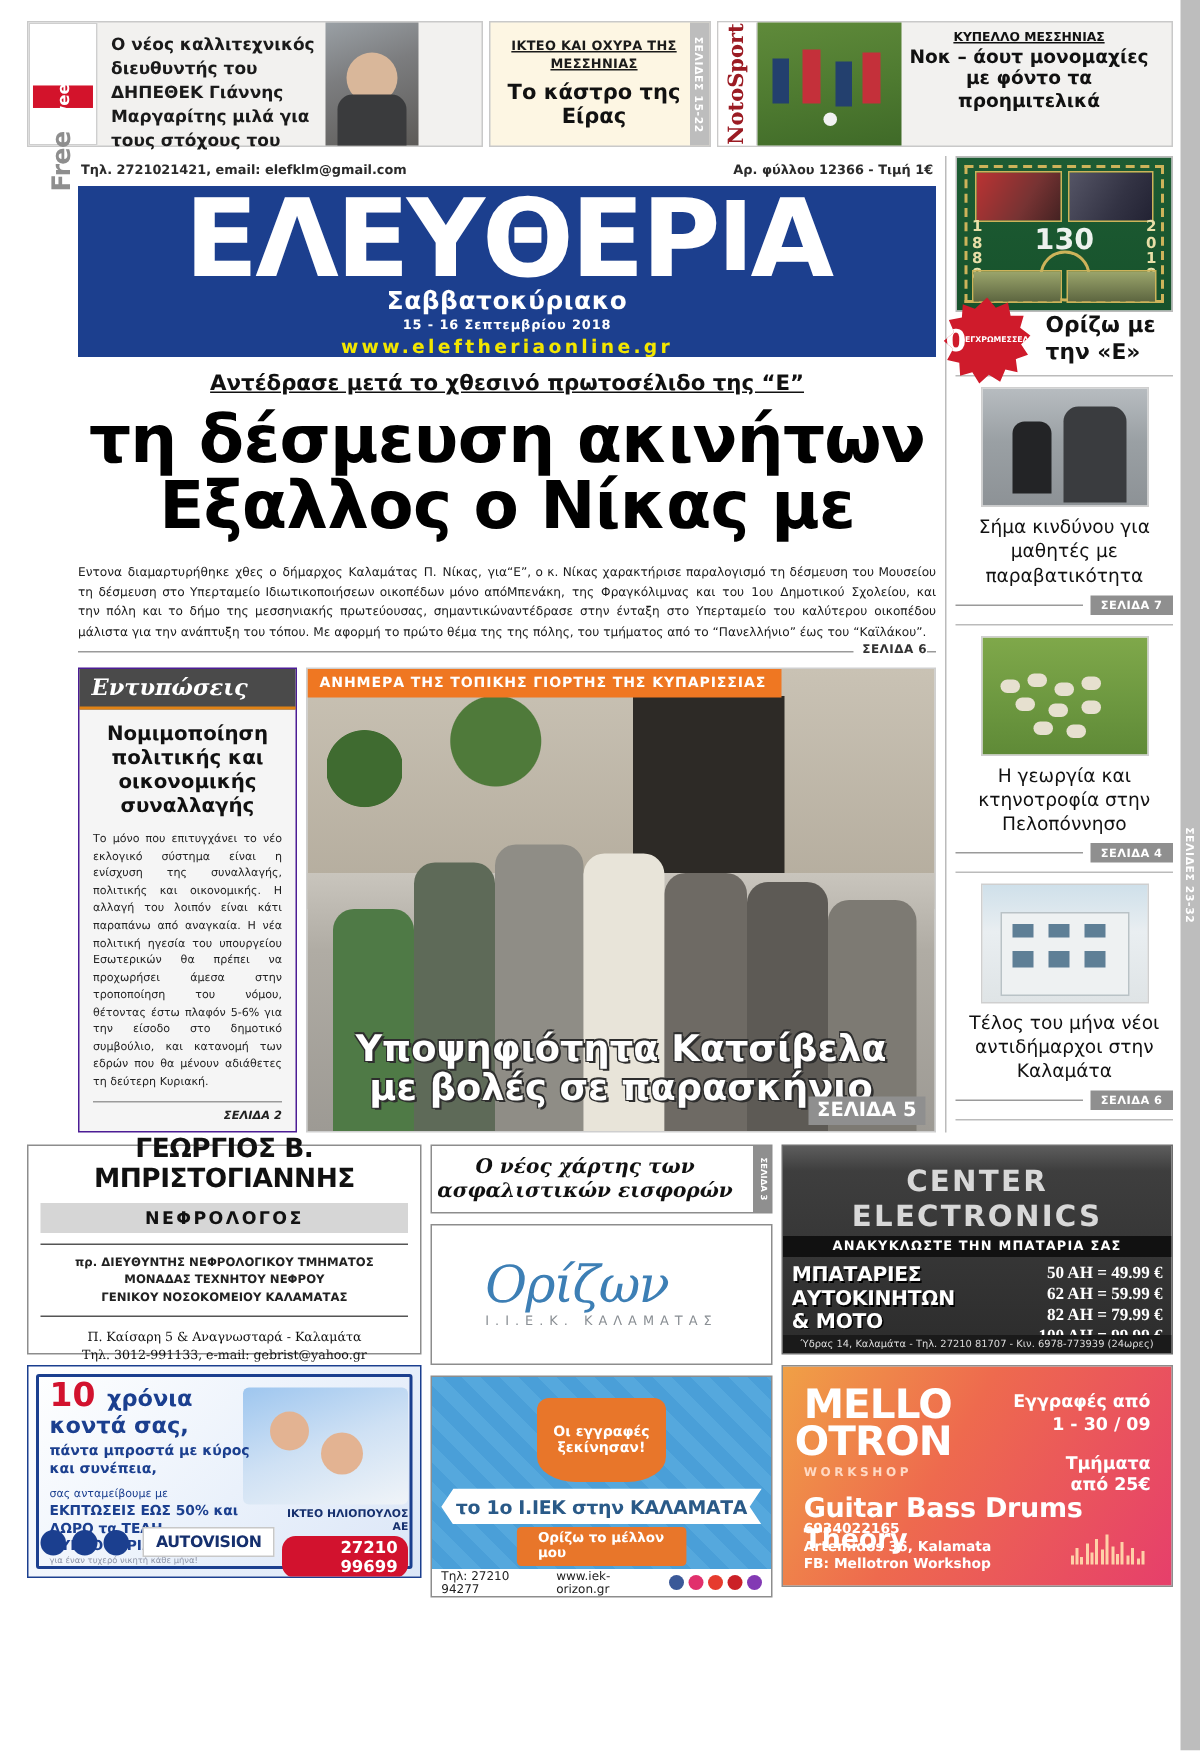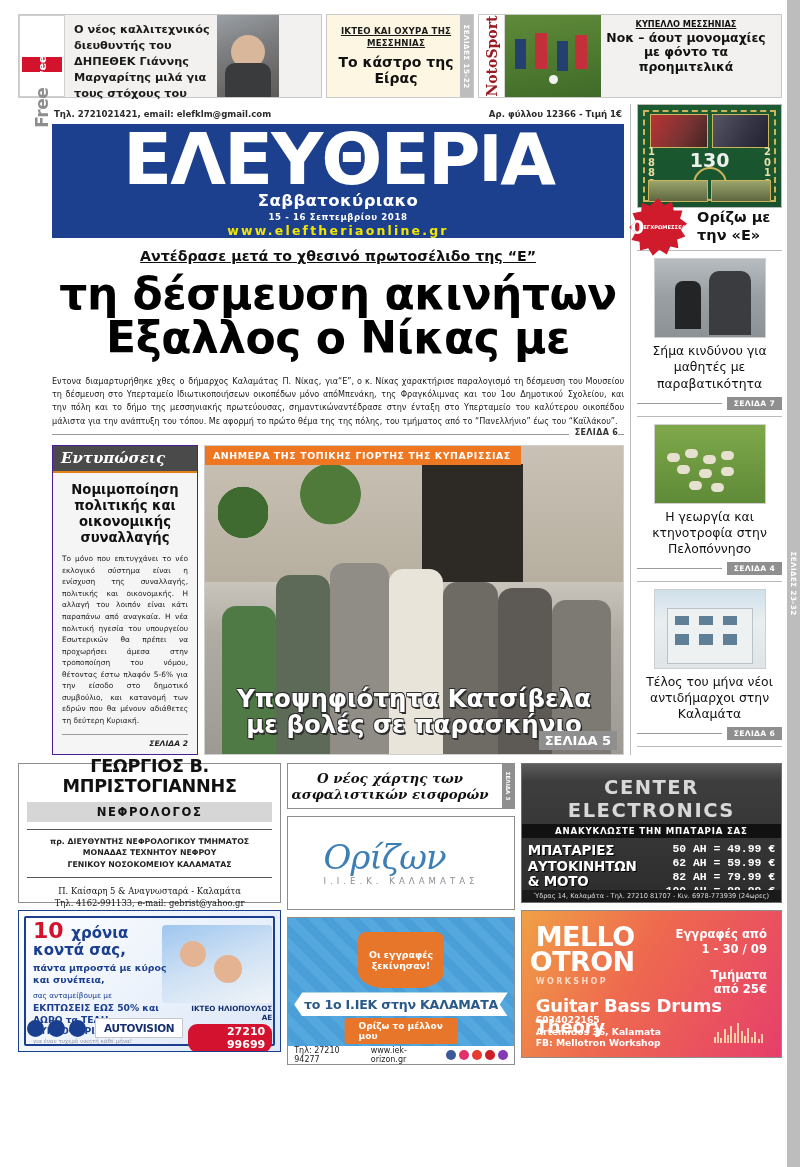--- a/index.html
+++ b/index.html
@@ -261,21 +261,21 @@
   .ce-title { text-align: center; font-size: 19.5px; font-weight: bold; color: #d8d8d8;
               letter-spacing: 1.5px; margin-top: 12px; font-family: "DejaVu Sans", sans-serif; }
   .ce-name { text-align: center; font-size: 13px; font-weight: bold; color: #fff;
              letter-spacing: 3.4px; margin-top: 1px; }
   .ce-recycle { background: #111; color: #fff; font-size: 8.6px; font-weight: bold;
                 text-align: center; letter-spacing: 0.8px; padding: 2px 0; margin-top: 2px; }
   .ce-body { display: flex; padding: 5px 6px 0 6px; }
   .ce-left { flex: 1; }
   .ce-left div { font-size: 13.5px; font-weight: bold; color: #fff; line-height: 1.12;
                  text-shadow: 1px 1px 0 #000; letter-spacing: -0.2px; }
-  .ce-right { width: 124px; text-align: right; font-family: Liberation Mono, monospace; }
+  .ce-right { width: 124px; text-align: right; font-family: Liberation Serif, serif; }
   .ce-right div { font-size: 11.4px; font-weight: bold; color: #fff; line-height: 1.22; }
   .ce-addr { position: absolute; left: 0; right: 0; bottom: 0; background: #1a1a1a; color: #ddd;
              font-size: 6.6px; text-align: center; padding: 2px 0; }
 
   .ad-mello { border: 1px solid #8d8d8d; height: 148px; position: relative; overflow: hidden;
               background: linear-gradient(120deg,#f0a046 0%,#ee6a4e 42%,#e63f6b 100%); }
   .me-logo { position: absolute; left: 14px; top: 14px; }
   .me-logo .l1 { font-size: 27px; font-weight: bold; color: #fff; letter-spacing: -0.6px; line-height: 0.92; }
   .me-logo .l2 { font-size: 27px; font-weight: bold; color: #fff; letter-spacing: -0.6px; line-height: 0.92; margin-left: -6px; }
   .me-logo .l3 { font-size: 8px; font-weight: bold; color: #ffd9c4; letter-spacing: 2.4px; margin-top: 2px; }
@@ -501,21 +501,21 @@
       <div class="ad-doc">
         <div class="doc-name">ΓΕΩΡΓΙΟΣ Β. ΜΠΡΙΣΤΟΓΙΑΝΝΗΣ</div>
         <div class="doc-spec">ΝΕΦΡΟΛΟΓΟΣ</div>
         <div class="doc-lines">
           <div>πρ. ΔΙΕΥΘΥΝΤΗΣ ΝΕΦΡΟΛΟΓΙΚΟΥ ΤΜΗΜΑΤΟΣ</div>
           <div>ΜΟΝΑΔΑΣ ΤΕΧΝΗΤΟΥ ΝΕΦΡΟΥ</div>
           <div>ΓΕΝΙΚΟΥ ΝΟΣΟΚΟΜΕΙΟΥ ΚΑΛΑΜΑΤΑΣ</div>
         </div>
         <div class="doc-addr">
           <div>Π. Καίσαρη 5 &amp; Αναγνωσταρά - Καλαμάτα</div>
-          <div>Τηλ. 4162-991133, e-mail: gebrist@yahoo.gr</div>
+          <div>Τηλ. 3012-991133, e-mail: gebrist@yahoo.gr</div>
         </div>
       </div>
 
       <div class="ad-auto">
         <div class="auto-inner"></div>
         <div class="auto-ppl"></div>
         <div class="auto-txt">
           <div class="auto-10">
             <span>10</span>
             <em>χρόνια</em>

